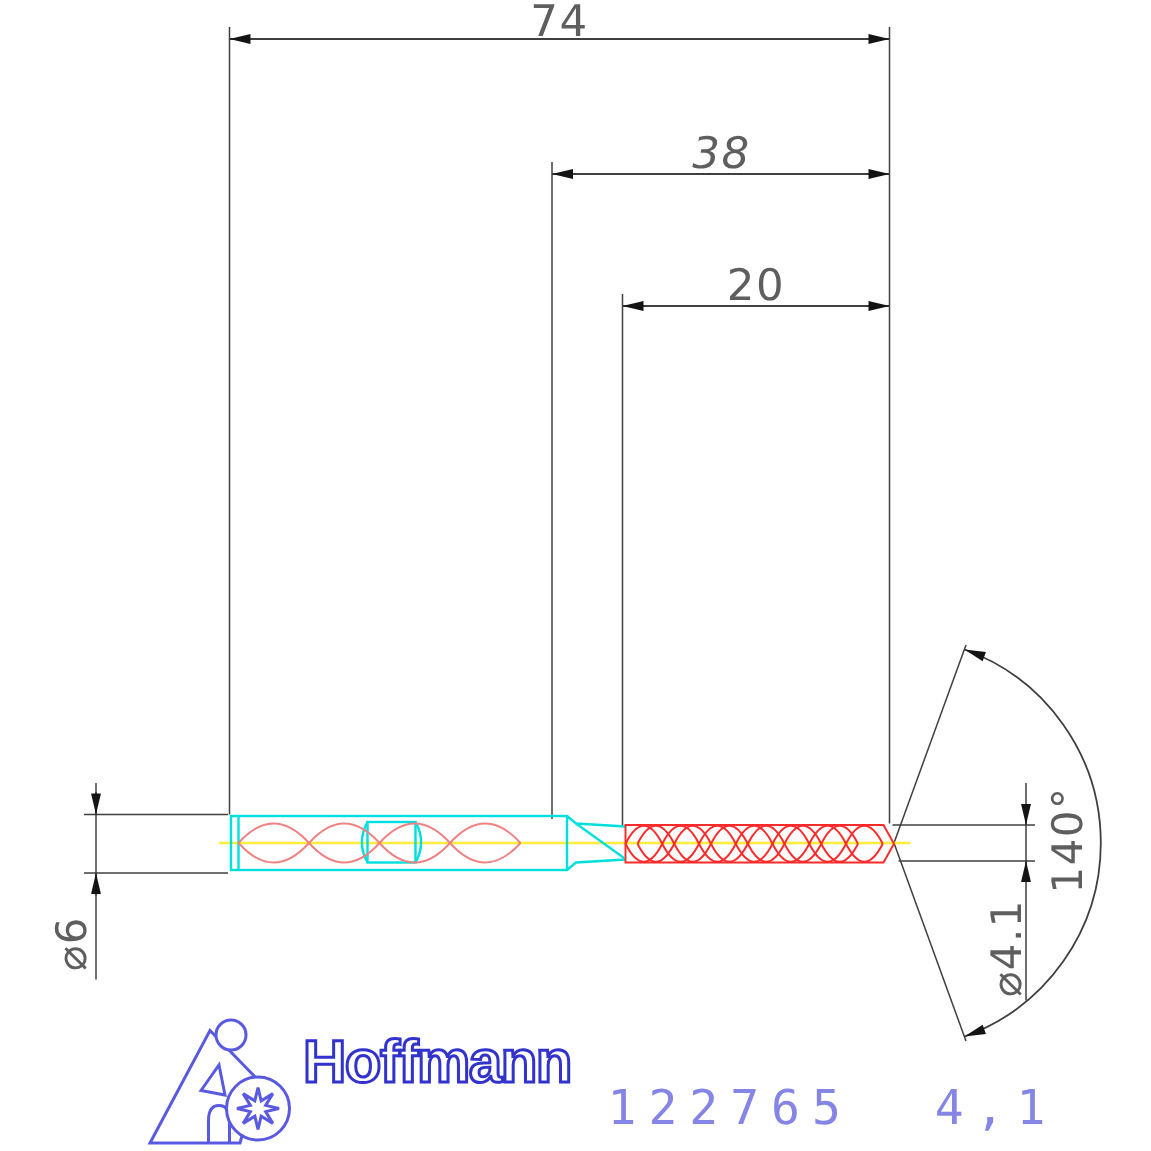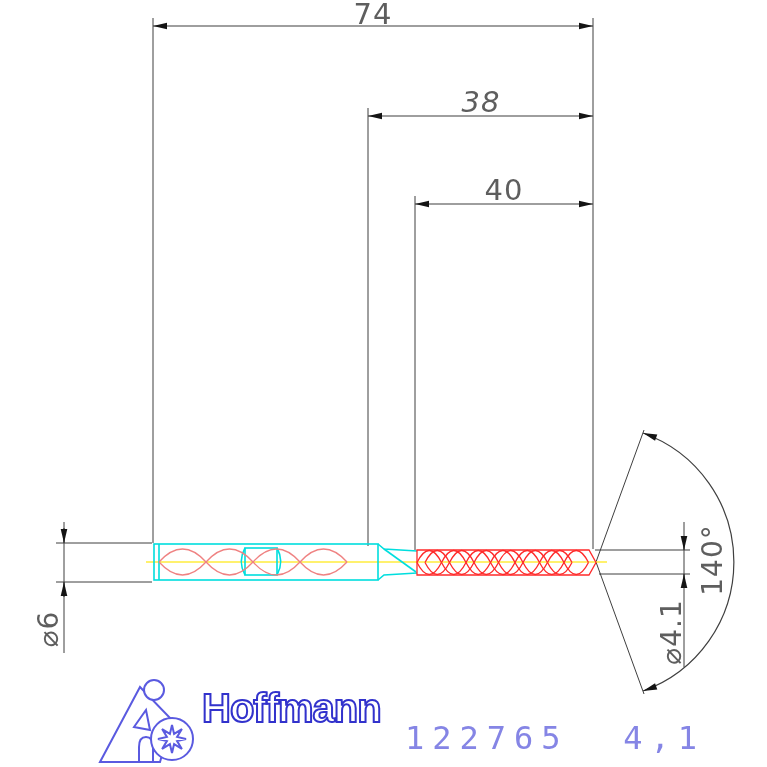--- a/index.html
+++ b/index.html
@@ -125,21 +125,21 @@
       <circle class="logofill" cx="154" cy="690" r="10"></circle>
       <circle class="logofill" cx="172" cy="739" r="21"></circle>
       <polygon class="logoln" points="186,739 177.1,741.1 181.9,748.9 174.1,744.1 172,753 169.9,744.1 162.1,748.9 166.9,741.1 158,739 166.9,736.9 162.1,729.1 169.9,733.9 172,725 174.1,733.9 181.9,729.1 177.1,736.9"></polygon>
     </g>
   </svg>
 
   <div class="dim-label" style="left:353px;top:-3px;width:40px;">74</div>
 
   <div class="dim-label" style="left:461px;top:85px;width:40px;font-style:italic;">38</div>
 
-  <div class="dim-label" style="left:484px;top:173px;width:40px;">40</div>
+  <div class="dim-label" style="left:484px;top:173px;width:40px;">20</div>
 
   <div class="rot" style="left:48px;top:629px;">⌀6</div>
 
   <div class="rot" style="left:671px;top:632px;">⌀4.1</div>
 
   <div class="rot" style="left:712px;top:560px;">140°</div>
 
   <div class="logo-word" style="left:202px;top:691px;">Hoffmann</div>
 
   <div class="part-num">122765  4,1</div>

